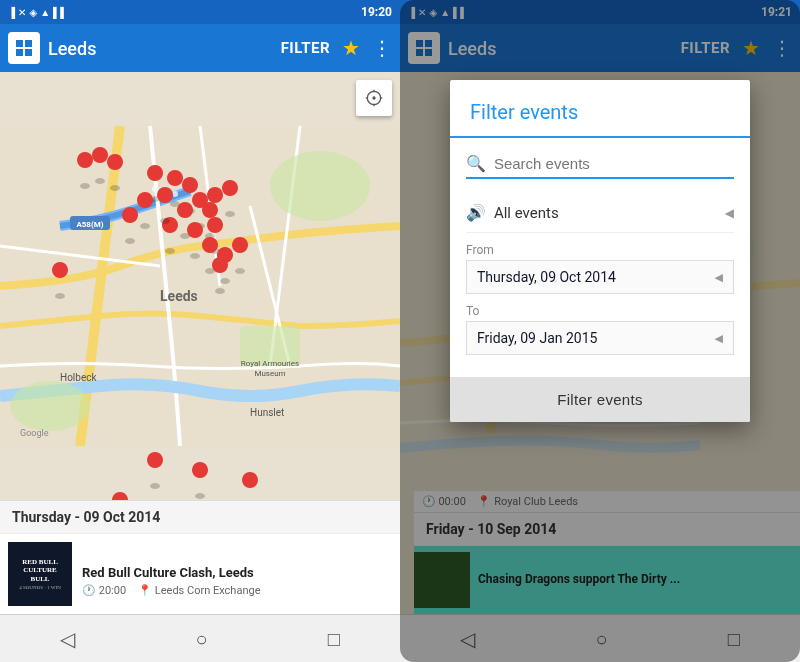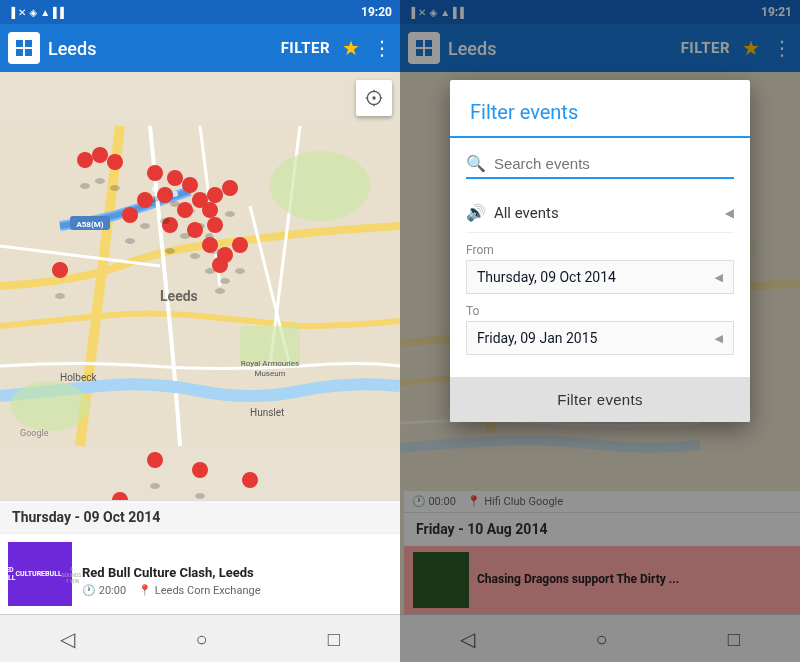--- a/index.html
+++ b/index.html
@@ -139,28 +139,29 @@
     }
     .event-item {
       display: flex;
       padding: 8px;
       border-top: 1px solid #eee;
       align-items: center;
     }
     .event-thumb {
       width: 64px;
       height: 64px;
-      background: #6d28d9;
+      background: #0f172a;
       flex-shrink: 0;
       margin-right: 10px;
       display: flex;
-      flex-direction: row;
+      flex-direction: column;
       align-items: center;
       justify-content: center;
       padding: 4px;
+      font-family: Liberation Serif, serif;
     }
     .event-thumb-text {
       color: #fff;
       font-size: 7px;
       text-align: center;
       font-weight: bold;
       line-height: 1.2;
     }
     .event-thumb-sub {
       color: #aaa;
@@ -213,20 +214,21 @@
     
     .dialog-overlay {
       position: absolute;
       top: 0; left: 0; right: 0; bottom: 0;
       background: rgba(0,0,0,0.4);
       z-index: 10;
       display: flex;
       align-items: flex-start;
       justify-content: center;
       padding-top: 80px;
+      border-radius: 14px;
     }
 
     
     .filter-dialog {
       background: #fff;
       width: 300px;
       border-radius: 2px;
       box-shadow: 0 8px 24px rgba(0,0,0,0.4);
       overflow: hidden;
     }
@@ -308,21 +310,21 @@
       font-size: 15px;
       font-weight: 500;
       color: #333;
       cursor: pointer;
       text-align: center;
       letter-spacing: 0.3px;
     }
     .event-item-small {
       display: flex;
       align-items: center;
-      padding: 6px 9px;
+      padding: 6px 0;
       border-top: 1px solid #eee;
       gap: 8px;
     }
     .event-thumb-small {
       width: 56px;
       height: 56px;
       flex-shrink: 0;
       overflow: hidden;
     }
     .thumb-green { background: #2d5a27; }
@@ -623,26 +625,26 @@
           <span class="date-value">Friday, 09 Jan 2015</span>
           <span class="date-arrow">◀</span>
         </div>
       </div>
 
       
       <button class="filter-btn">Filter events</button>
     </div>
   </div>
 
-  <div style="position:absolute; bottom:48px; left:4px; right:0; background:#fca5a5; z-index:1;">
+  <div style="position:absolute; bottom:48px; left:14px; right:0; background:#5eead4; z-index:1;">
     <div style="padding:4px 8px; background:#f5f5f5; font-size:11px; color:#666; display:flex; gap:12px;">
       <span>🕐 00:00</span>
-      <span>📍 Hifi Club Google</span>
-    </div>
-    <div class="date-header">Friday - 10 Aug 2014</div>
+      <span>📍 Royal Club Leeds</span>
+    </div>
+    <div class="date-header">Friday - 10 Sep 2014</div>
     <div class="event-item-small">
       <div class="event-thumb-small thumb-green"></div>
       <div class="event-info-small">
         <div class="event-title-small">Chasing Dragons support The Dirty ...</div>
       </div>
     </div>
   </div>
 
   <div class="nav-bar">
     <span class="nav-btn">◁</span>

